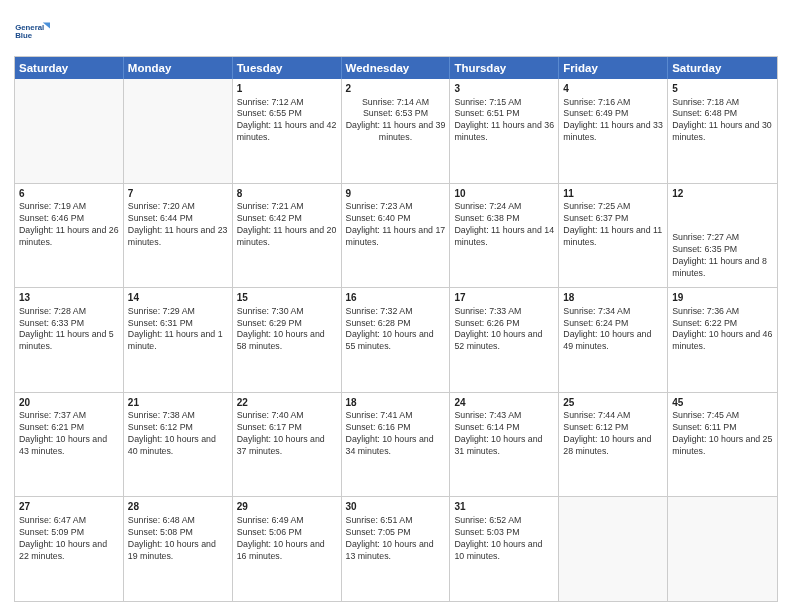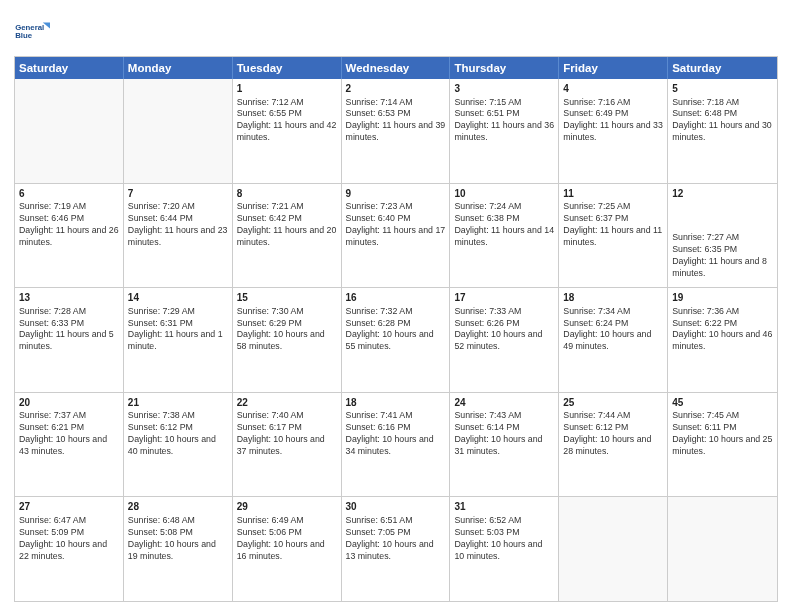--- a/index.html
+++ b/index.html
@@ -131,21 +131,21 @@
           <div class="cal-cell empty"></div>
           <div class="cal-cell empty"></div>
           <div class="cal-cell">
             <div class="day-num">1</div>
             <div class="cell-text" style="white-space: pre-line;">Sunrise: 7:12 AM
 Sunset: 6:55 PM
 Daylight: 11 hours and 42 minutes.</div>
           </div>
           <div class="cal-cell">
             <div class="day-num">2</div>
-            <div class="cell-text" style="white-space: pre-line;">Sunrise: 7:14 AM
+            <div class="cell-text" style="white-space: pre-line; text-align: center;">Sunrise: 7:14 AM
 Sunset: 6:53 PM
 Daylight: 11 hours and 39 minutes.</div>
           </div>
           <div class="cal-cell">
             <div class="day-num">3</div>
             <div class="cell-text" style="white-space: pre-line;">Sunrise: 7:15 AM
 Sunset: 6:51 PM
 Daylight: 11 hours and 36 minutes.</div>
           </div>
           <div class="cal-cell">

